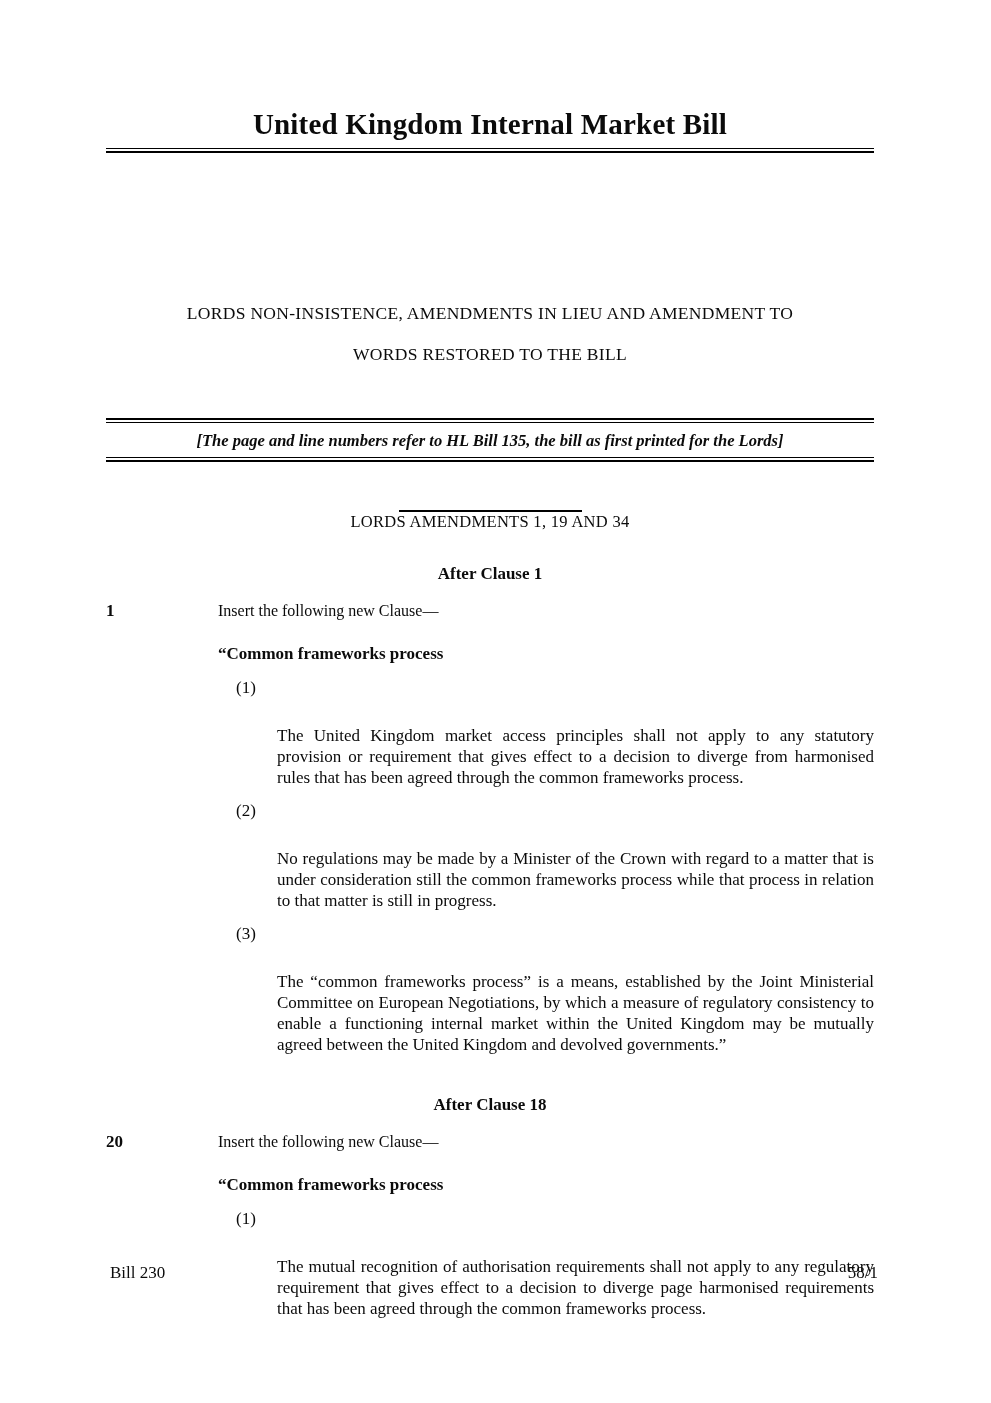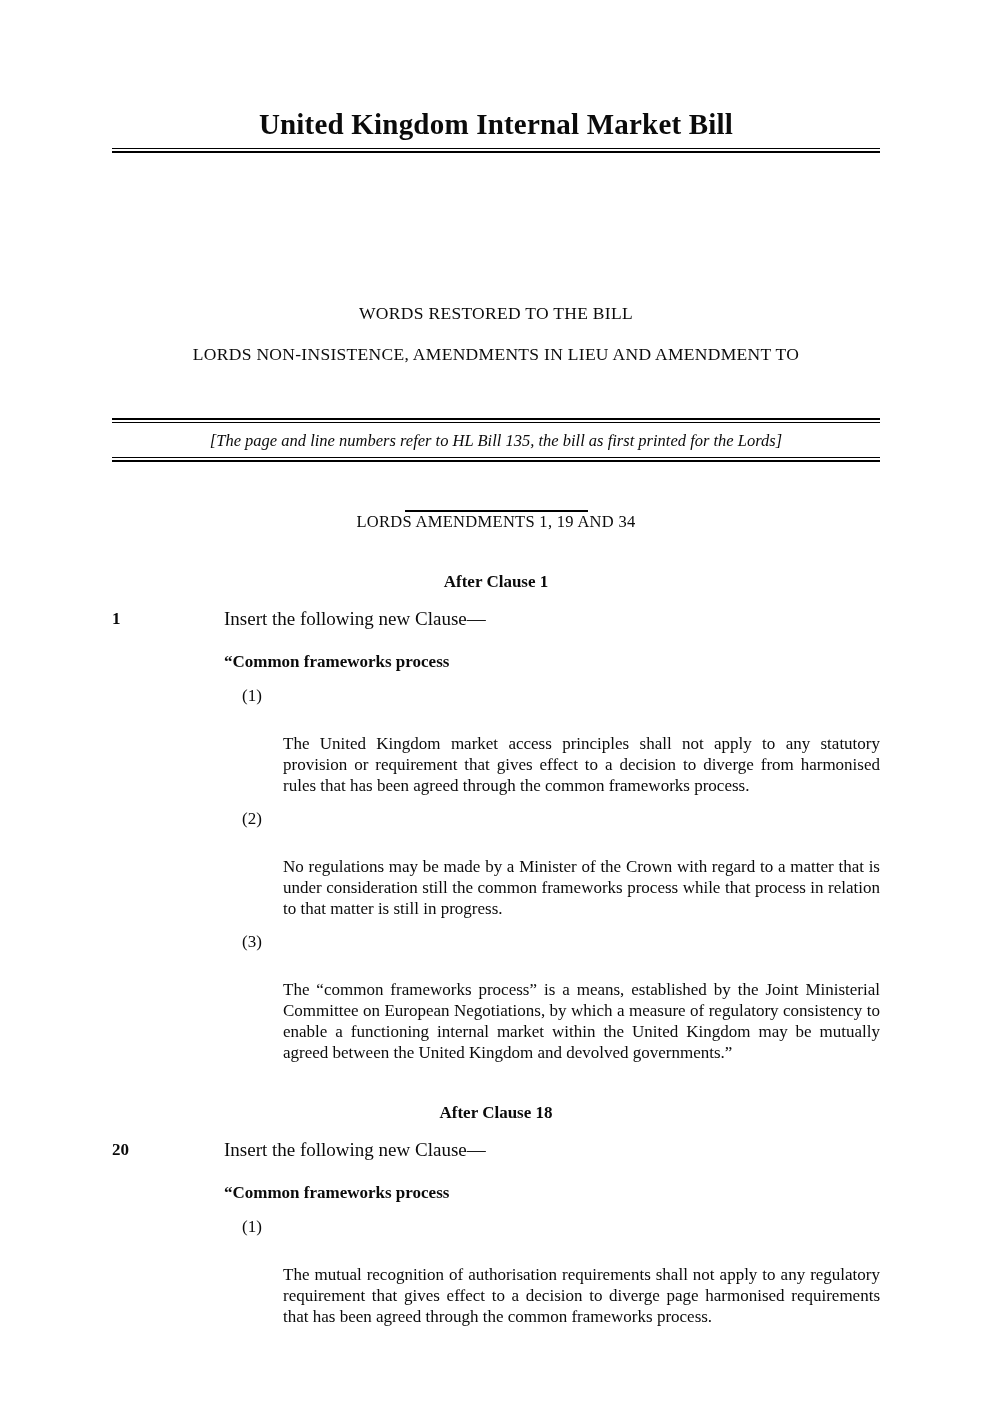--- a/index.html
+++ b/index.html
@@ -11,21 +11,21 @@
     position: relative;
     width: 991px;
     height: 1403px;
     background: #ffffff;
     color: #0b0b0b;
     font-family: "Liberation Serif", "DejaVu Serif", serif;
     overflow: hidden;
   }
   .content {
     position: absolute;
-    left: 112px;
+    left: 106px;
     top: 0;
     width: 768px;
   }
   .bill-title {
     margin: 0;
     padding-top: 106px;
     text-align: center;
     font-size: 29px;
     line-height: 36px;
     font-weight: bold;
@@ -39,20 +39,21 @@
   }
   .subtitle {
     margin-top: 140px;
     text-align: center;
     font-size: 17.5px;
     line-height: 41px;
     letter-spacing: 0.3px;
   }
   .note-box {
     margin-top: 43px;
+    font-weight: bold;
   }
   .rule-note-top {
     height: 2px;
     border-top: 2px solid #000;
     border-bottom: 1px solid #000;
   }
   .note-text {
     padding: 7px 0 6px 0;
     text-align: center;
     font-style: italic;
@@ -76,21 +77,21 @@
     line-height: 20px;
     letter-spacing: 0.3px;
   }
   .place-heading {
     text-align: center;
     font-weight: bold;
     font-size: 17px;
     line-height: 20px;
   }
   .place-heading.first {
-    margin-top: 40px;
+    margin-top: 32px;
   }
   .place-heading.second {
     margin-top: 40px;
   }
   .amendment-row {
     margin-top: 16px;
     display: flex;
     align-items: flex-start;
   }
   .amendment-number {
@@ -98,21 +99,21 @@
     font-weight: bold;
     font-size: 17px;
     line-height: 21px;
   }
   .amendment-body {
     flex: 1;
     font-size: 17px;
     line-height: 21px;
   }
   .instruction {
-    font-size: 19px;
+    font-size: 16px;
     line-height: 21px;
   }
   .clause-title {
     margin-top: 22px;
     font-weight: bold;
     font-size: 17px;
     line-height: 21px;
   }
   .para {
     display: flex;
@@ -148,22 +149,22 @@
 </head>
 <body>
 
 <div class="page">
   <div class="content">
 
     <h1 class="bill-title">United Kingdom Internal Market Bill</h1>
     <div class="rule-title"></div>
 
     <div class="subtitle">
+      <div>LORDS NON-INSISTENCE, AMENDMENTS IN LIEU AND AMENDMENT TO</div>
       <div>WORDS RESTORED TO THE BILL</div>
-      <div>LORDS NON-INSISTENCE, AMENDMENTS IN LIEU AND AMENDMENT TO</div>
     </div>
 
     <div class="note-box">
       <div class="rule-note-top"></div>
       <div class="note-text">[The page and line numbers refer to HL Bill 135, the bill as first printed for the Lords]</div>
       <div class="rule-note-bottom"></div>
     </div>
 
     <div class="short-rule"></div>
 
@@ -198,13 +199,17 @@
         <div class="clause-title">“Common frameworks process</div>
         <div class="para">
           <div class="para-num">(1)</div>
           <div class="para-text">The mutual recognition of authorisation requirements shall not apply to any regulatory requirement that gives effect to a decision to diverge page harmonised requirements that has been agreed through the common frameworks process.</div>
         </div>
       </div>
     </div>
 
   </div>
 
+  <div class="footer">
+    <div>Bill 230</div>
+    <div>58/1</div>
+  </div>
 </div>
 
 </body></html>

